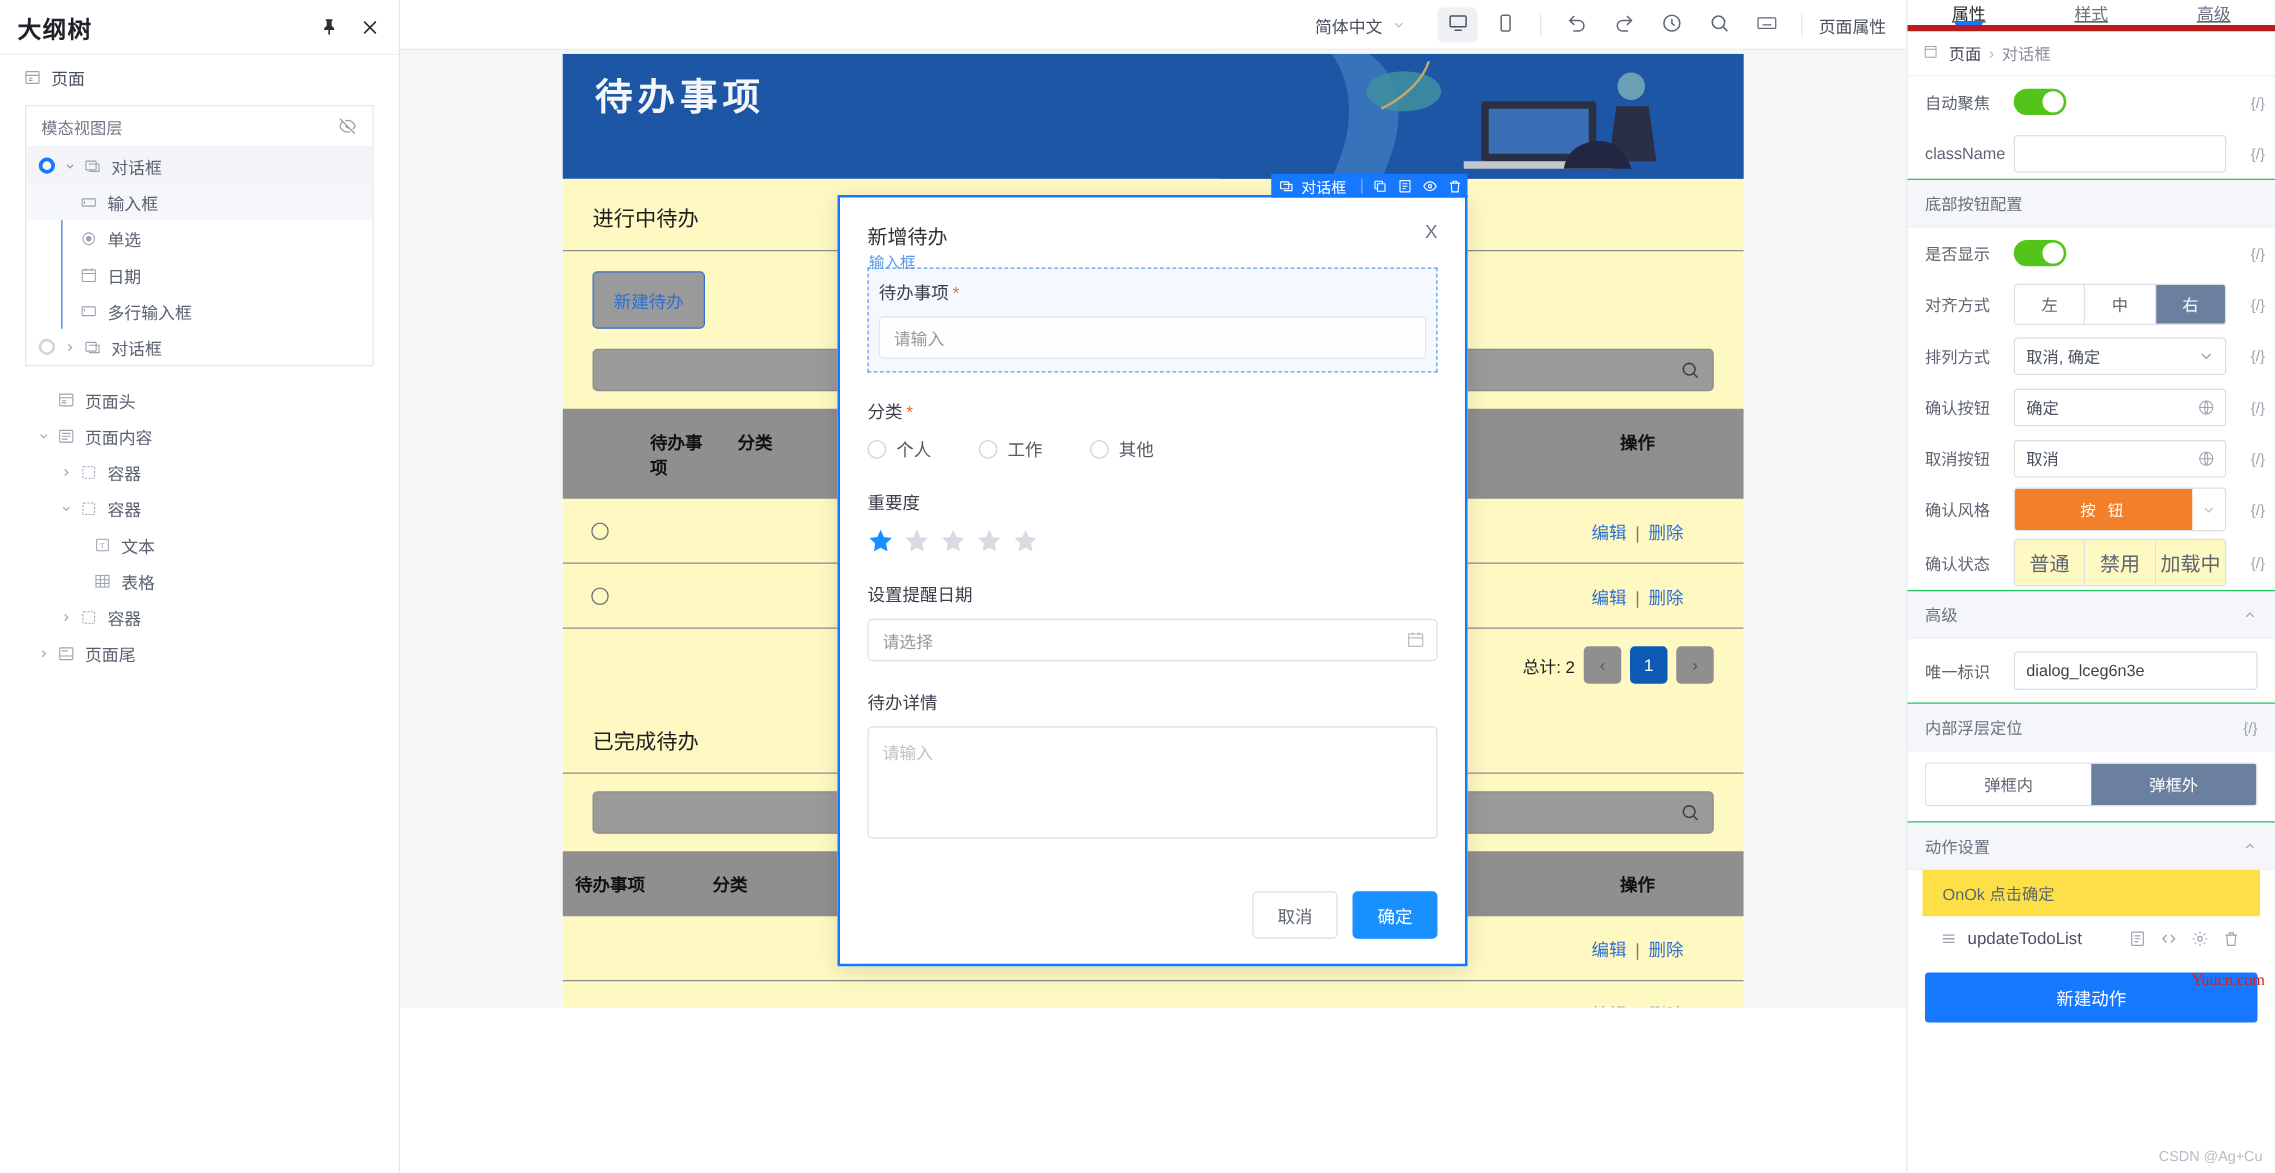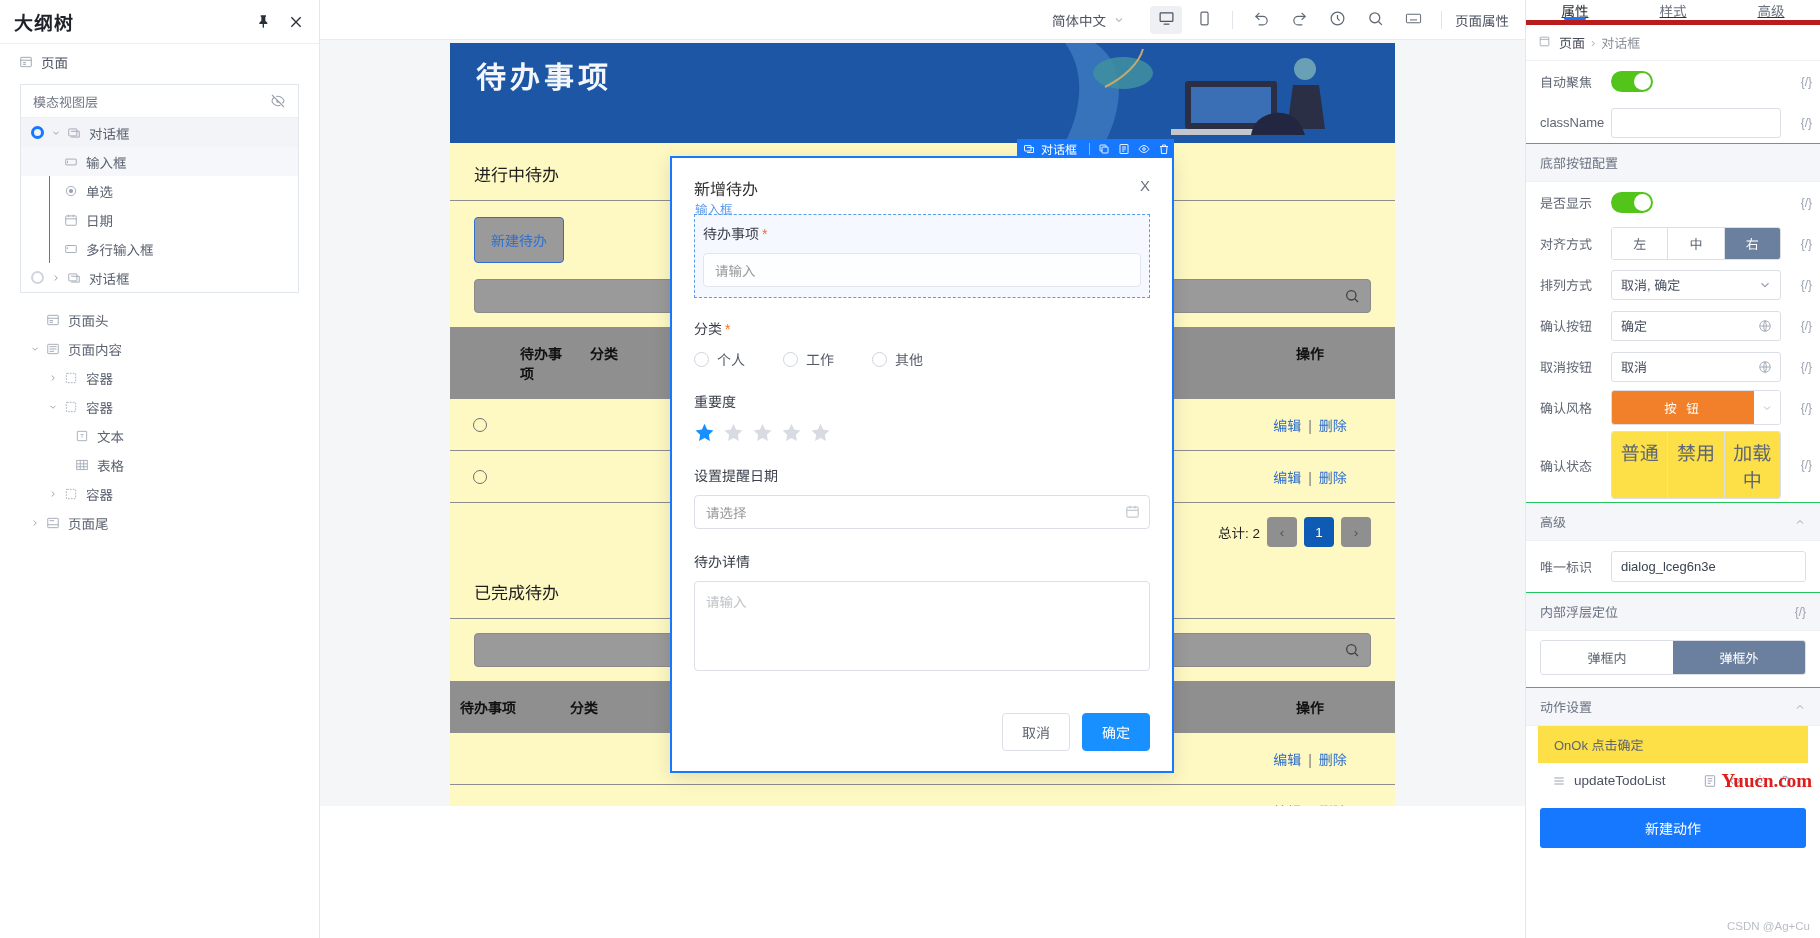--- a/index.html
+++ b/index.html
@@ -291,21 +291,21 @@
   .styledrop { flex: 1; display: flex; border: 1px solid #dcdfe6; border-radius: 3px; overflow: hidden; }
   .styledrop .sw {
     flex: 1; background: #f2802a; color: #fff; font-size: 12.5px;
     display: flex; align-items: center; justify-content: center; letter-spacing: 3px;
     padding: 7px 0;
   }
   .styledrop .dd { width: 26px; display: flex; align-items: center; justify-content: center; color: #b6bcc6; background: #fff; }
   .styledrop .dd svg { width: 12px; height: 12px; }
 
   .seg3 { display: flex; flex: 1; border-radius: 3px; overflow: hidden; border: 1px solid #dcdfe6; }
-  .seg3 > div { flex: 1; text-align: center; padding: 6px 0; font-size: 19px; color: #5f6672; background: #fde047; border-right: 1px solid #dcdfe6; cursor: pointer; }
+  .seg3 > div { flex: 1; text-align: center; padding: 6px 0; font-size: 16px; color: #5f6672; background: #fef9c3; border-right: 1px solid #dcdfe6; cursor: pointer; }
   .seg3 > div:last-child { border-right: none; }
 
   .adv-id-row { display: flex; align-items: center; padding: 10px 14px; gap: 9px; }
   .adv-id-row .plabel { width: 62px; }
   .adv-id-row .tinput { height: 31px; color: #3c4451; }
 
   .seg2-wrap { padding: 9px 14px 12px; }
   .seg2 { display: flex; border: 1px solid #dcdfe6; border-radius: 3px; overflow: hidden; }
   .seg2 > div { flex: 1; text-align: center; padding: 7px 0; font-size: 13px; color: #5f6672; background: #fff; cursor: pointer; }
   .seg2 > div.on { background: #6b7f9e; color: #fff; }
@@ -318,21 +318,21 @@
   .act-icons { margin-left: auto; display: flex; gap: 11px; color: #9aa3b0; }
   .act-icons span { display: inline-flex; cursor: pointer; }
   .act-icons svg { width: 14px; height: 14px; }
   .newact {
     margin: 10px 14px 0; background: #1677ff; color: #fff;
     text-align: center; padding: 10px 0; border-radius: 3px;
     font-size: 14px; cursor: pointer;
   }
   .watermark-red {
     position: absolute; right: 8px; bottom: 146px;
-    color: #e01b1b; font-weight: bold; font-size: 19px;
+    color: #e01b1b; font-weight: normal; font-size: 13px;
     font-family: "Liberation Serif", serif;
   }
   .watermark-gray {
     position: absolute; right: 10px; bottom: 6px;
     color: #b9bec6; font-size: 11.5px;
   }
 </style>
 </head>
 <body>
 

